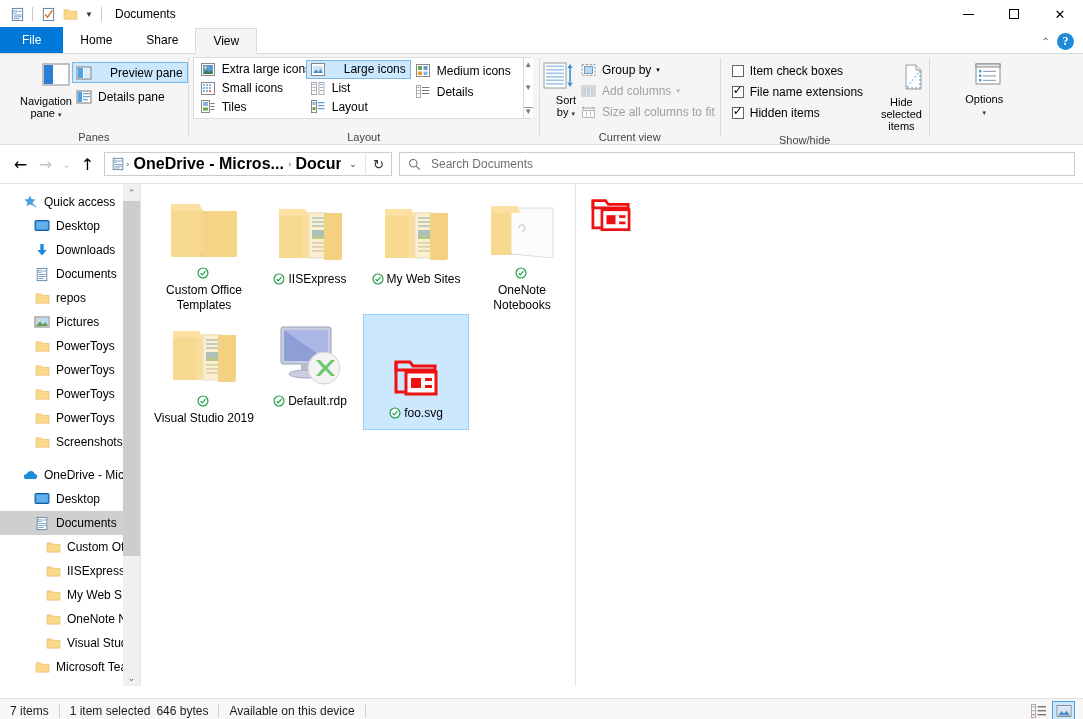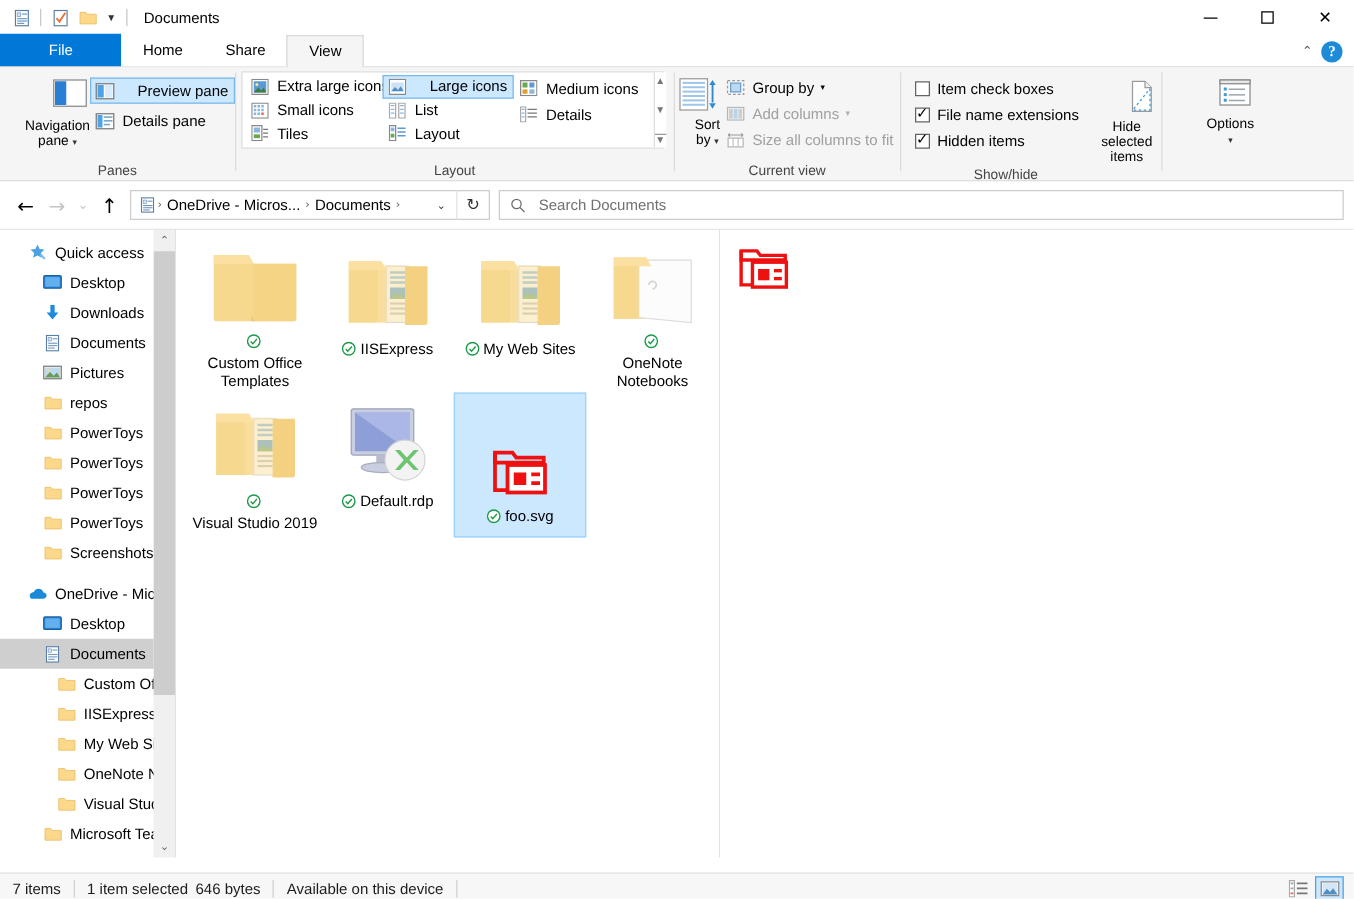--- a/index.html
+++ b/index.html
@@ -39,21 +39,21 @@
 
   
   .tabstrip {
     height: 26px; display: flex; align-items: flex-end; background: #fff;
     position: relative; border-bottom: 1px solid #d9d9d9;
   }
   .tab {
     height: 26px; padding: 0 17px; display: flex; align-items: center;
     font-size: 12px; color: #000; background: #fff; position: relative;
   }
-  .tab.file { background: #0078d7; color: #fff; padding: 0 39px; }
+  .tab.file { background: #0078d7; color: #fff; padding: 0 22px; }
   .tab.active {
     background: #f5f5f5; border-left: 1px solid #d9d9d9; border-right: 1px solid #d9d9d9;
     border-top: 1px solid #d9d9d9; border-bottom: 1px solid #f5f5f5; z-index: 2;
     margin-bottom: -1px;
   }
   .tab-right { position: absolute; right: 0; top: 0; height: 26px; display: flex; align-items: center; gap: 2px; padding-right: 9px;}
   .chev-up { font-size: 10px; color: #555; padding: 0 5px; }
   .helpbtn {
     width: 17px; height: 17px; border-radius: 50%; background: #1e8bd8; color: #fff;
     font-size: 12px; font-weight: bold; display: flex; align-items: center; justify-content: center;
@@ -118,21 +118,21 @@
     width: 25px; height: 25px; display: flex; align-items: center; justify-content: center;
     font-size: 16px; color: #000; font-family: "DejaVu Sans", sans-serif;
   }
   .navbtn.dis { color: #c4c4c4; }
   .navbtn.small { width: 17px; font-size: 10px; }
   .crumbbox {
     flex: 0 0 auto; width: 288px; height: 24px; border: 1px solid #cccccc; background: #fff;
     display: flex; align-items: center; margin-left: 4px;
   }
   .crumbs { flex: 1; display: flex; align-items: center; padding-left: 4px; overflow: hidden; }
-  .crumb { font-size: 12px; color: #000; padding: 0 3px; white-space: nowrap; }
+  .crumb { font-size: 16px; color: #000; padding: 0 3px; white-space: nowrap; font-weight: bold; }
   .crumb-sep { font-size: 9px; color: #606060; padding: 0 1px; font-family: "DejaVu Sans", sans-serif;}
   .crumb-drop { width: 24px; text-align: center; font-size: 9px; color: #333; }
   .refresh {
     width: 26px; height: 24px; display: flex; align-items: center; justify-content: center;
     border-left: 1px solid #e2e2e2; font-size: 13px; color: #333;
     font-family: "DejaVu Sans", sans-serif;
   }
   .searchbox {
     flex: 1; height: 24px; border: 1px solid #cccccc; background: #fff; margin-left: 7px;
     display: flex; align-items: center; padding-left: 8px;
@@ -624,40 +624,40 @@
             </svg>
           </span>
         <span>Documents</span>
         <span class="pin"><svg width="11" height="11" viewBox="0 0 12 12">
               <path d="M7.5 1.2 L10.8 4.5 L9 5 L6.5 7.5 L5.5 10 L2 6.5 L4.5 5.5 L7 3z" fill="#9aa7b3"></path>
               <line x1="2.5" y1="9.5" x2="5" y2="7" stroke="#9aa7b3" stroke-width="1"></line>
             </svg></span>
       </div>
       <div class="navrow" style="padding-left:34px;">
         <span class="nico">
+            <svg width="15" height="13" viewBox="0 0 16 14">
+              <path d="M1 2h5l1.3 1.6H15V12H1z" fill="#fcd88a" stroke="#e8bd63" stroke-width=".7"></path>
+            </svg>
+          </span>
+        <span>repos</span>
+        <span class="pin"><svg width="11" height="11" viewBox="0 0 12 12">
+              <path d="M7.5 1.2 L10.8 4.5 L9 5 L6.5 7.5 L5.5 10 L2 6.5 L4.5 5.5 L7 3z" fill="#9aa7b3"></path>
+              <line x1="2.5" y1="9.5" x2="5" y2="7" stroke="#9aa7b3" stroke-width="1"></line>
+            </svg></span>
+      </div>
+      <div class="navrow" style="padding-left:34px;">
+        <span class="nico">
             <svg width="16" height="14" viewBox="0 0 16 14">
               <rect x="1" y="2" width="14" height="10" fill="#fff" stroke="#7a7a7a"></rect>
               <rect x="2" y="3" width="12" height="8" fill="#bcd9ee"></rect>
               <path d="M2 11l4-4.5 3 3 2.5-2.5L14 11z" fill="#6a9a5a"></path>
               <circle cx="4.6" cy="5.2" r="1" fill="#f5e08a"></circle>
             </svg>
           </span>
         <span>Pictures</span>
-        <span class="pin"><svg width="11" height="11" viewBox="0 0 12 12">
-              <path d="M7.5 1.2 L10.8 4.5 L9 5 L6.5 7.5 L5.5 10 L2 6.5 L4.5 5.5 L7 3z" fill="#9aa7b3"></path>
-              <line x1="2.5" y1="9.5" x2="5" y2="7" stroke="#9aa7b3" stroke-width="1"></line>
-            </svg></span>
-      </div>
-      <div class="navrow" style="padding-left:34px;">
-        <span class="nico">
-            <svg width="15" height="13" viewBox="0 0 16 14">
-              <path d="M1 2h5l1.3 1.6H15V12H1z" fill="#fcd88a" stroke="#e8bd63" stroke-width=".7"></path>
-            </svg>
-          </span>
-        <span>repos</span>
         <span class="pin"><svg width="11" height="11" viewBox="0 0 12 12">
               <path d="M7.5 1.2 L10.8 4.5 L9 5 L6.5 7.5 L5.5 10 L2 6.5 L4.5 5.5 L7 3z" fill="#9aa7b3"></path>
               <line x1="2.5" y1="9.5" x2="5" y2="7" stroke="#9aa7b3" stroke-width="1"></line>
             </svg></span>
       </div>
       <div class="navrow" style="padding-left:34px;">
         <span class="nico">
             <svg width="15" height="13" viewBox="0 0 16 14">
               <path d="M1 2h5l1.3 1.6H15V12H1z" fill="#fcd88a" stroke="#e8bd63" stroke-width=".7"></path>
             </svg>

